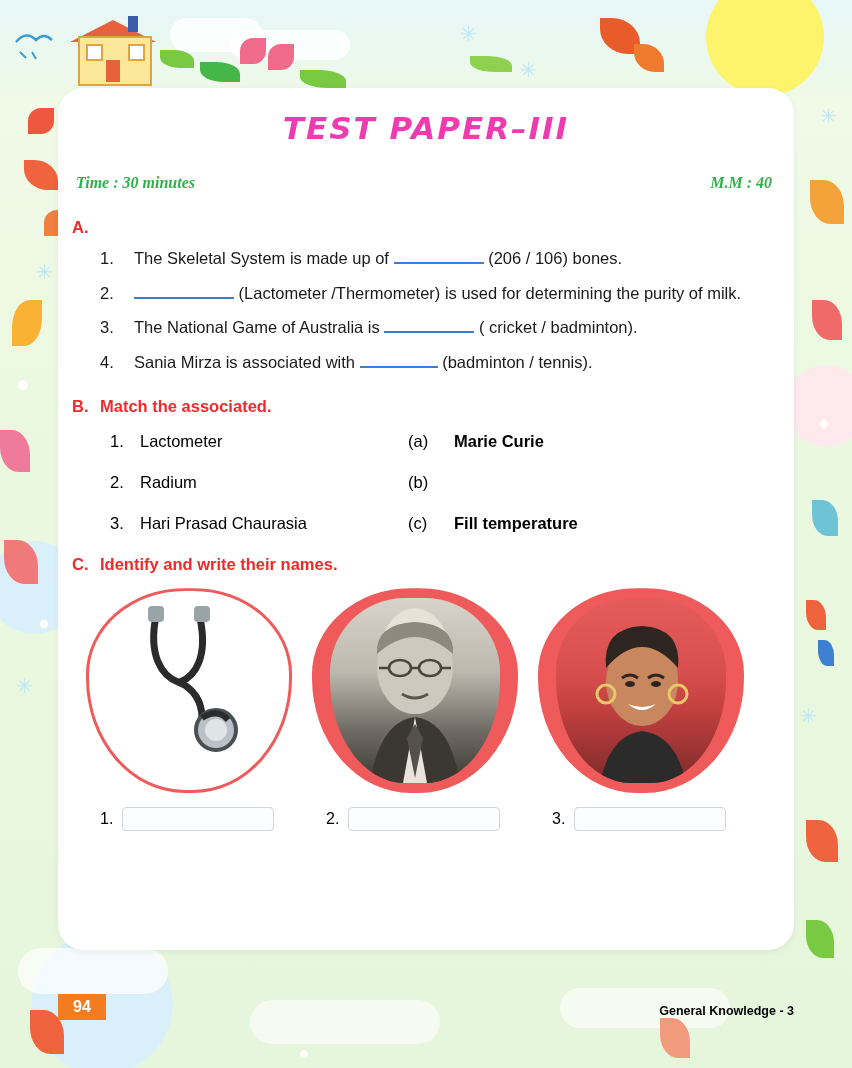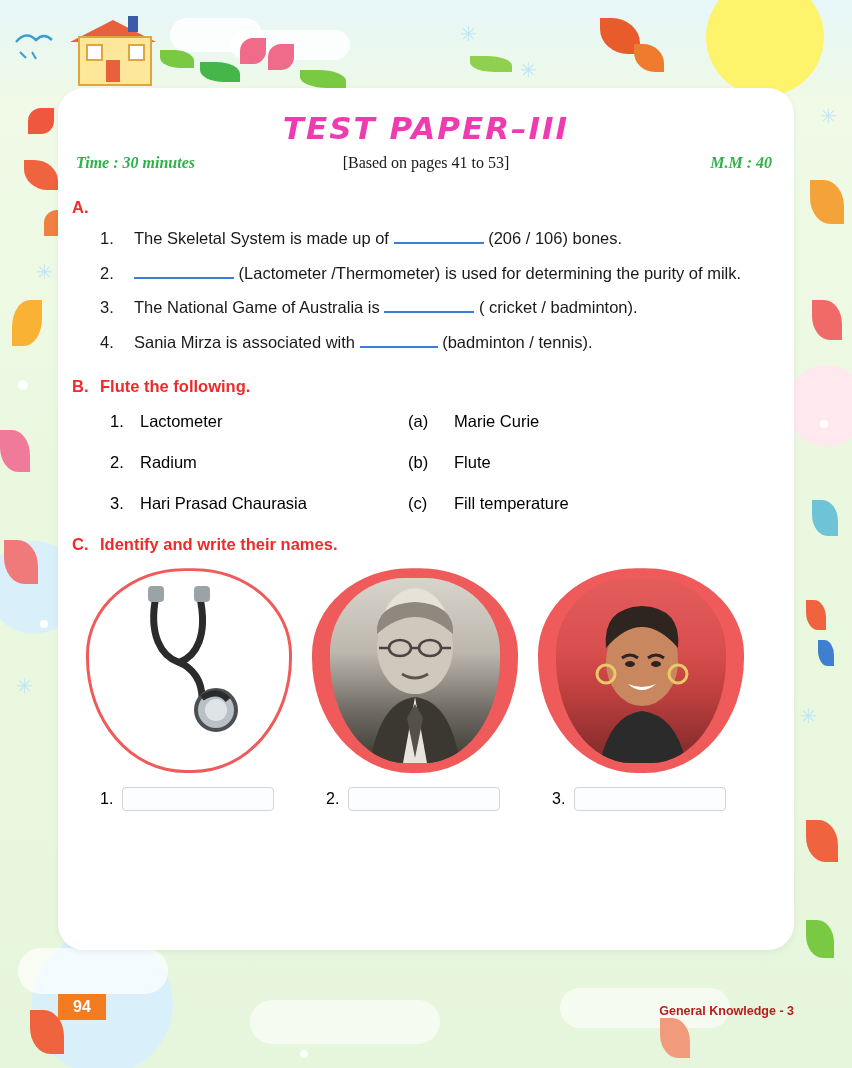--- a/index.html
+++ b/index.html
@@ -108,21 +108,21 @@
     font-size: 31px;
     font-weight: bold;
     font-style: italic;
     letter-spacing: 2px;
     color: #ee3bb0;
   }
 
   .meta {
     position: relative;
     height: 26px;
-    margin-top: 8px;
+    margin-top: 28px;
   }
   .meta .time {
     position: absolute;
     left: 18px; top: 0;
     color: #2fb24a;
     font-family: "Liberation Serif", serif;
     font-style: italic;
     font-weight: bold;
     font-size: 16px;
   }
@@ -184,21 +184,21 @@
   }
   .match-row {
     display: flex;
     align-items: baseline;
     margin-bottom: 22px;
     font-size: 16.5px;
   }
   .match-row .mnum { width: 30px; flex: none; }
   .match-row .mleft { width: 268px; flex: none; }
   .match-row .mlab { width: 46px; flex: none; }
-  .match-row .mright { flex: 1; }
+  .match-row .mright { flex: 1; font-weight: bold; }
 
   
   .img-row {
     display: flex;
     justify-content: space-between;
     padding: 14px 26px 0 18px;
   }
   .pic-wrap {
     width: 206px;
   }
@@ -270,21 +270,21 @@
     display: flex;
     align-items: center;
     justify-content: center;
   }
   .footer-right {
     position: absolute;
     right: 58px;
     bottom: 50px;
     font-size: 12.5px;
     font-weight: bold;
-    color: #b91c1c;
+    color: #000000;
   }
 </style>
 </head>
 <body>
 
 <div class="bg"></div>
 <div class="bg-band"></div>
 
 <div class="sun-rays">
   <i style="transform:rotate(0deg)"></i>
@@ -354,21 +354,20 @@
 <div class="dot" style="left:40px;top:620px;width:8px;height:8px;"></div>
 <div class="dot" style="left:820px;top:420px;width:8px;height:8px;"></div>
 <div class="dot" style="left:300px;top:1050px;width:8px;height:8px;"></div>
 
 <div class="card">
 
   <div class="title">TEST PAPER–III</div>
 
   <div class="meta">
     <div class="time">Time : 30 minutes</div>
-    <div class="based">[Based on pages 41 to 53]</div>
     <div class="mm">M.M : 40</div>
   </div>
 
   <div class="section">
     <div class="sec-head">
       <span class="letter">A.</span>
     </div>
 
     <div class="q">
       <span class="num">1.</span>
@@ -402,35 +401,34 @@
         <span>Sania Mirza is associated with</span>
         <span class="blank short"></span>
         <span>(badminton / tennis).</span>
       </span>
     </div>
   </div>
 
   <div class="section" style="margin-top:22px">
     <div class="sec-head">
       <span class="letter">B.</span>
-      <span class="txt">Flute the following.</span>
+      <span class="txt">Match the associated.</span>
     </div>
 
     <div class="match">
       <div class="match-row">
         <span class="mnum">1.</span>
         <span class="mleft">Lactometer</span>
         <span class="mlab">(a)</span>
         <span class="mright">Marie Curie</span>
       </div>
       <div class="match-row">
         <span class="mnum">2.</span>
         <span class="mleft">Radium</span>
         <span class="mlab">(b)</span>
-        <span class="mright">Flute</span>
       </div>
       <div class="match-row">
         <span class="mnum">3.</span>
         <span class="mleft">Hari Prasad Chaurasia</span>
         <span class="mlab">(c)</span>
         <span class="mright">Fill temperature</span>
       </div>
     </div>
   </div>
 

